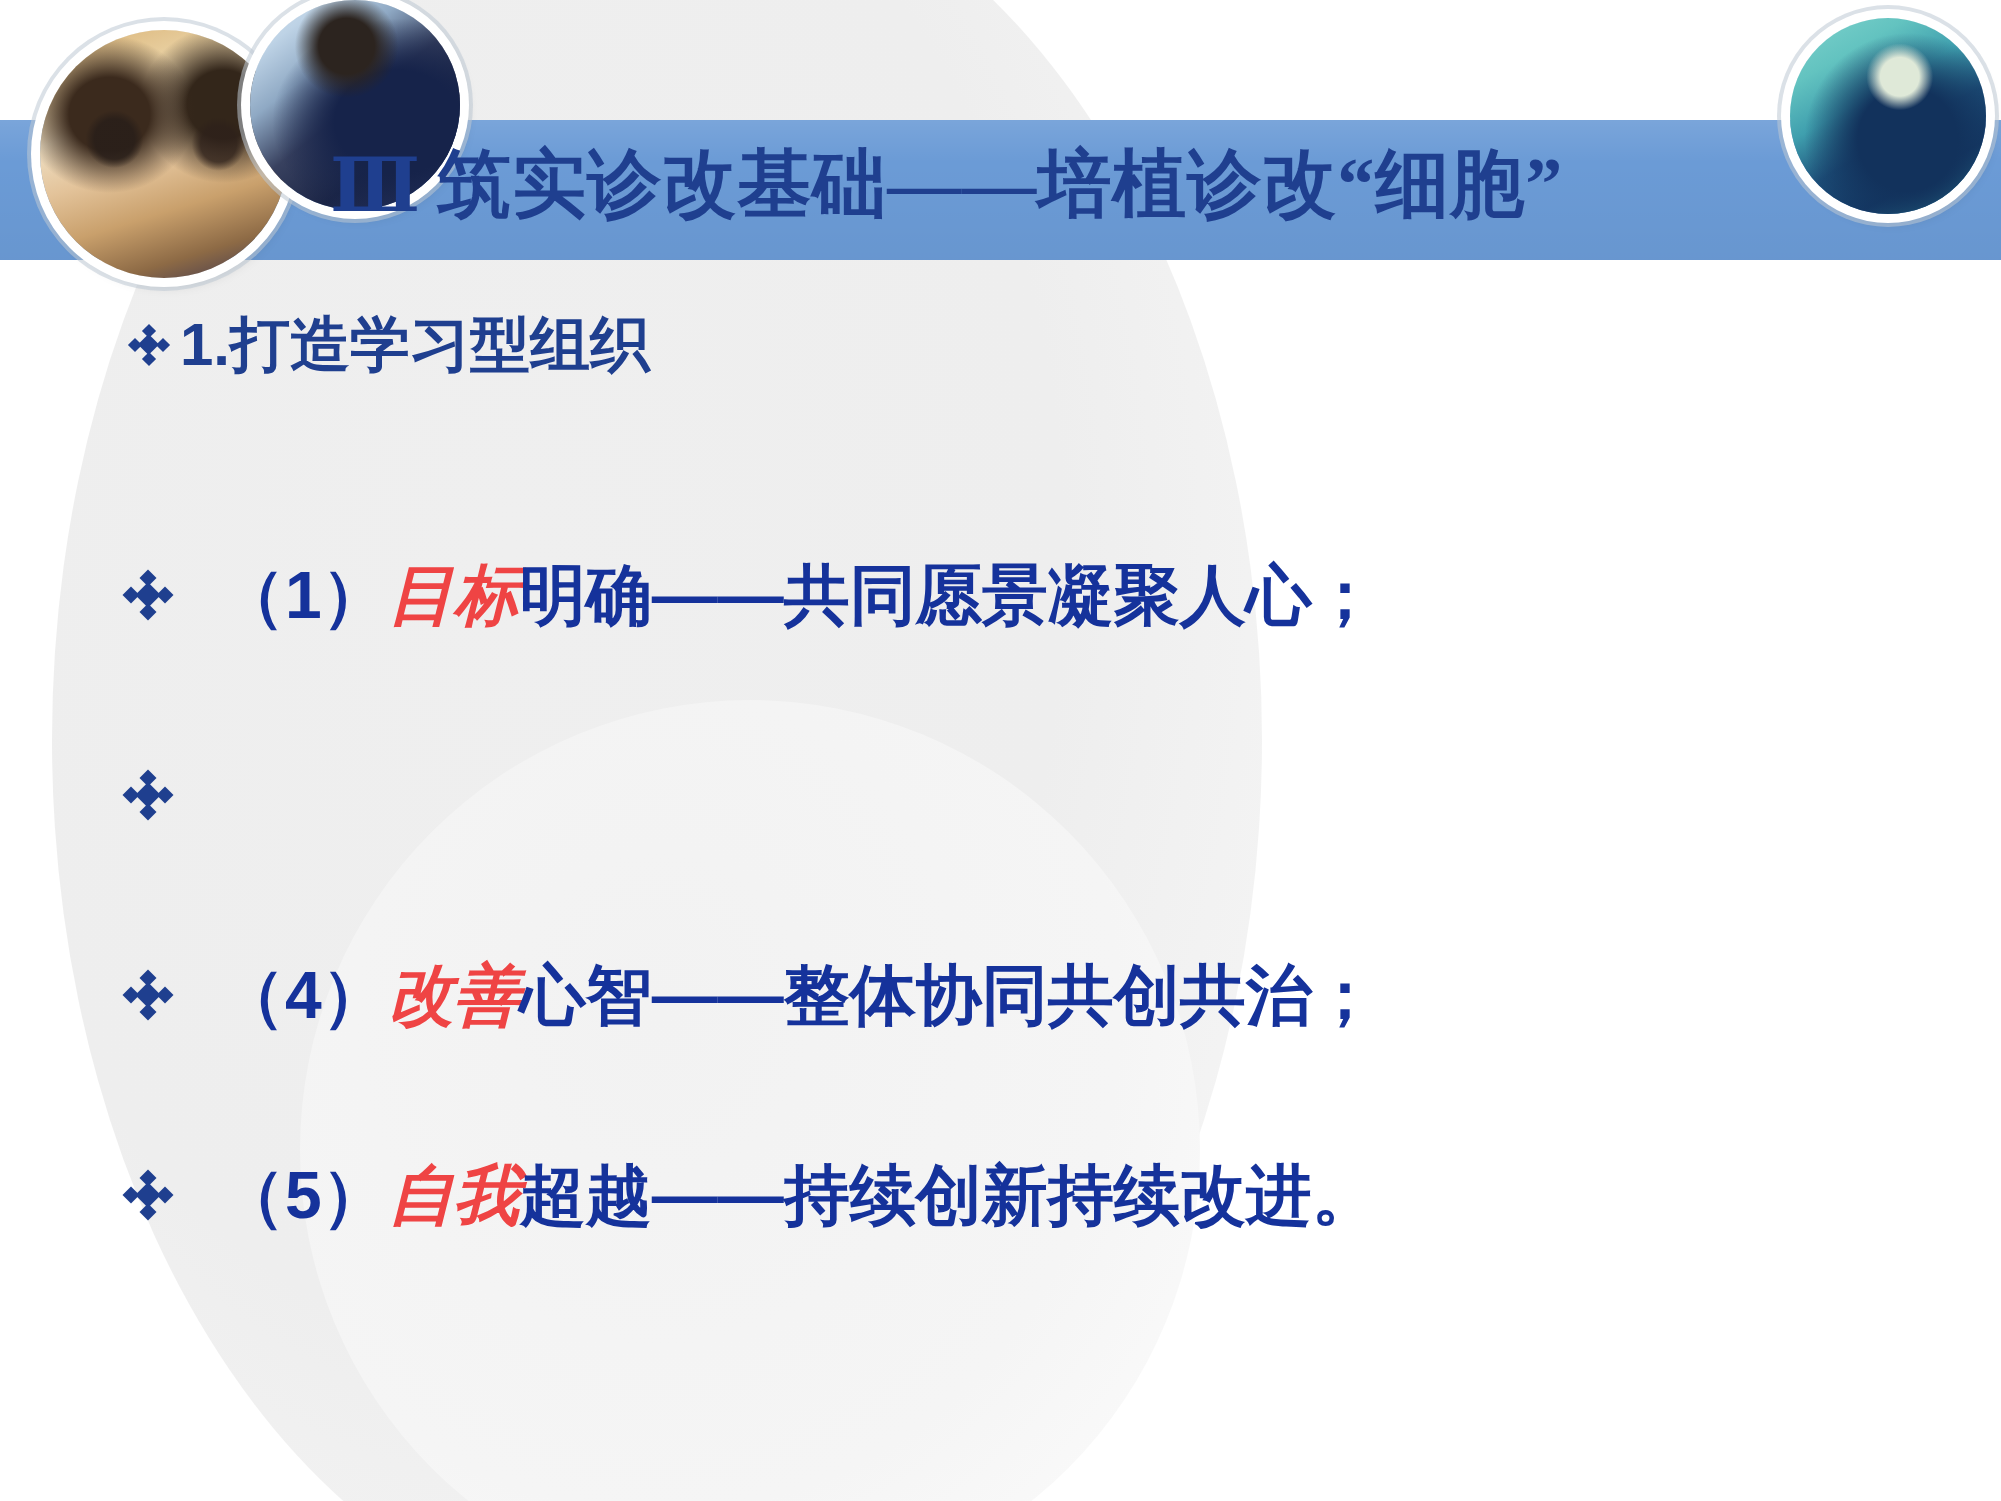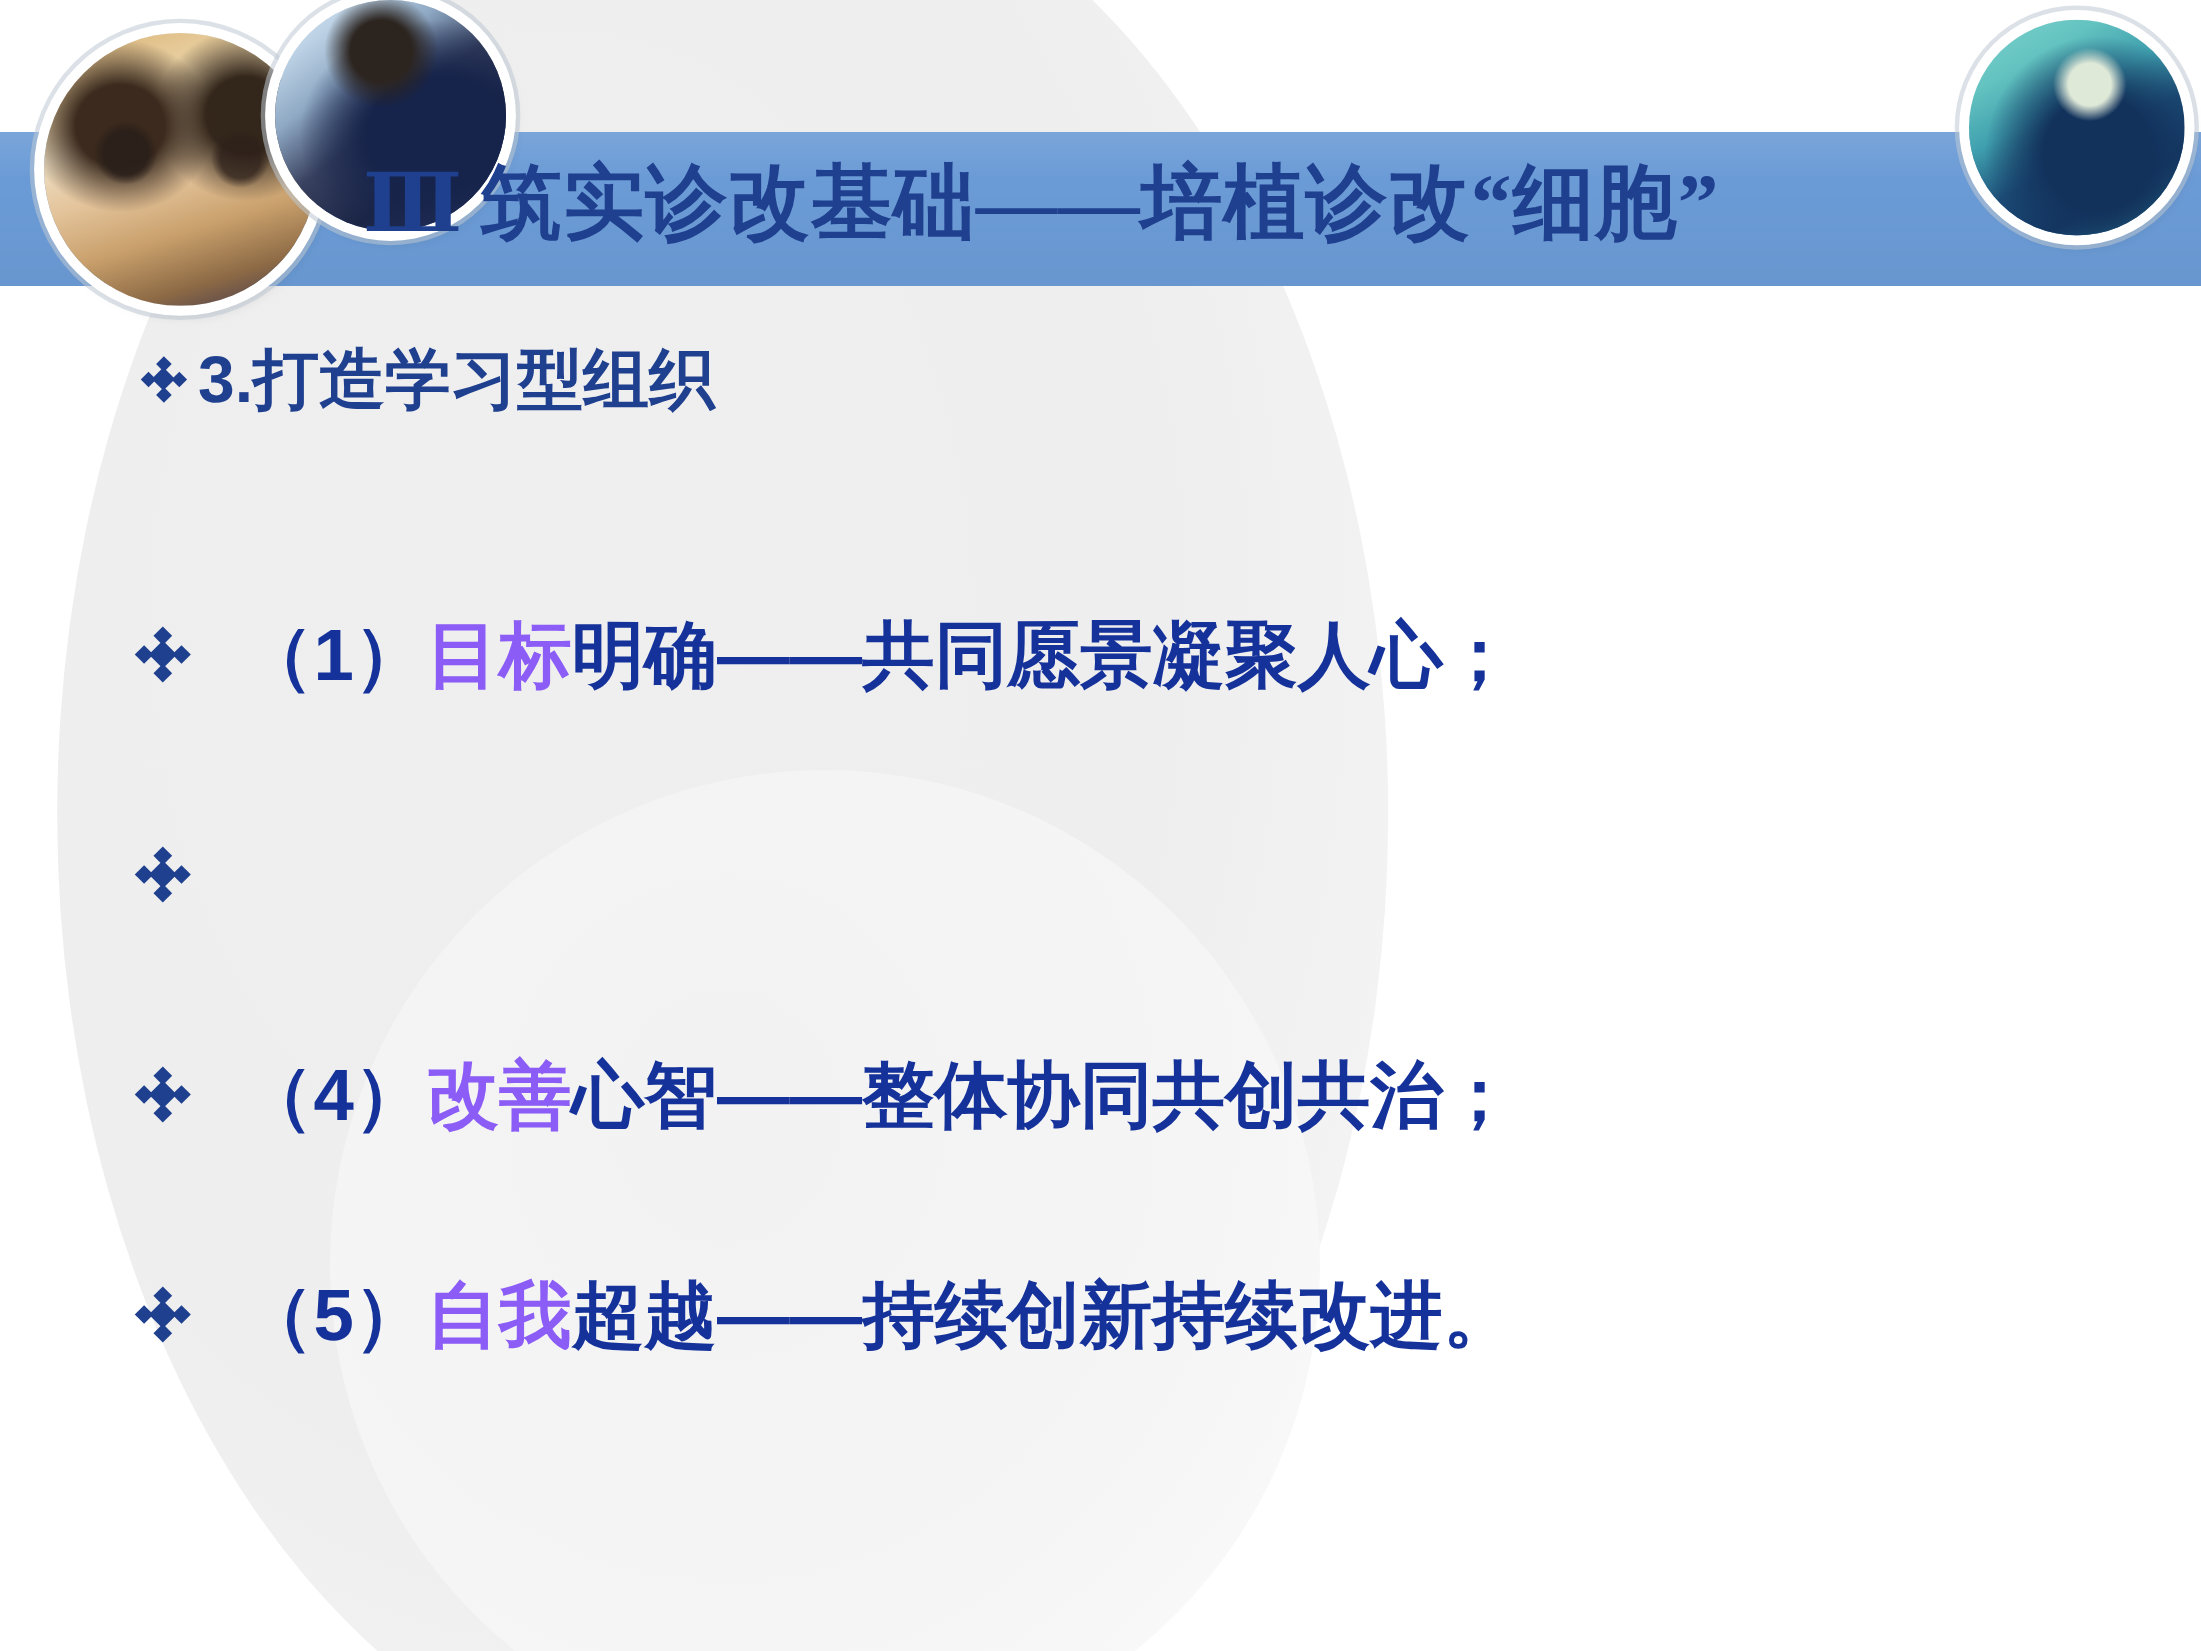--- a/index.html
+++ b/index.html
@@ -173,21 +173,21 @@
     white-space: nowrap;
   }
   .bullet-row .marker { margin-right: 48px; }
   .bullet-text {
     font-family: "Liberation Sans", "DejaVu Sans", sans-serif;
     font-size: 66px;
     font-weight: bold;
     color: #15329b;
     line-height: 1;
   }
-  .bullet-text .kw { color: #8b5cf6; }
+  .bullet-text .kw { color: #ef4444; font-style: italic; }
   .bullet-text .num { font-weight: bold; }
 
   
   .marker {
     position: relative;
     display: inline-block;
     width: 46px;
     height: 46px;
     flex: 0 0 auto;
   }
@@ -239,21 +239,21 @@
   <div class="body-area">
 
     <div class="heading-line">
       <span class="marker small">
         <i class="c"></i>
           <i class="t"></i>
           <i class="b"></i>
           <i class="l"></i>
           <i class="r"></i>
       </span>
-      <span class="heading-text">3.打造学习型组织</span>
+      <span class="heading-text">1.打造学习型组织</span>
     </div>
 
     <div class="bullets">
 
       <div class="bullet-row">
         <span class="marker">
           <i class="c"></i>
             <i class="t"></i>
             <i class="b"></i>
             <i class="l"></i>

